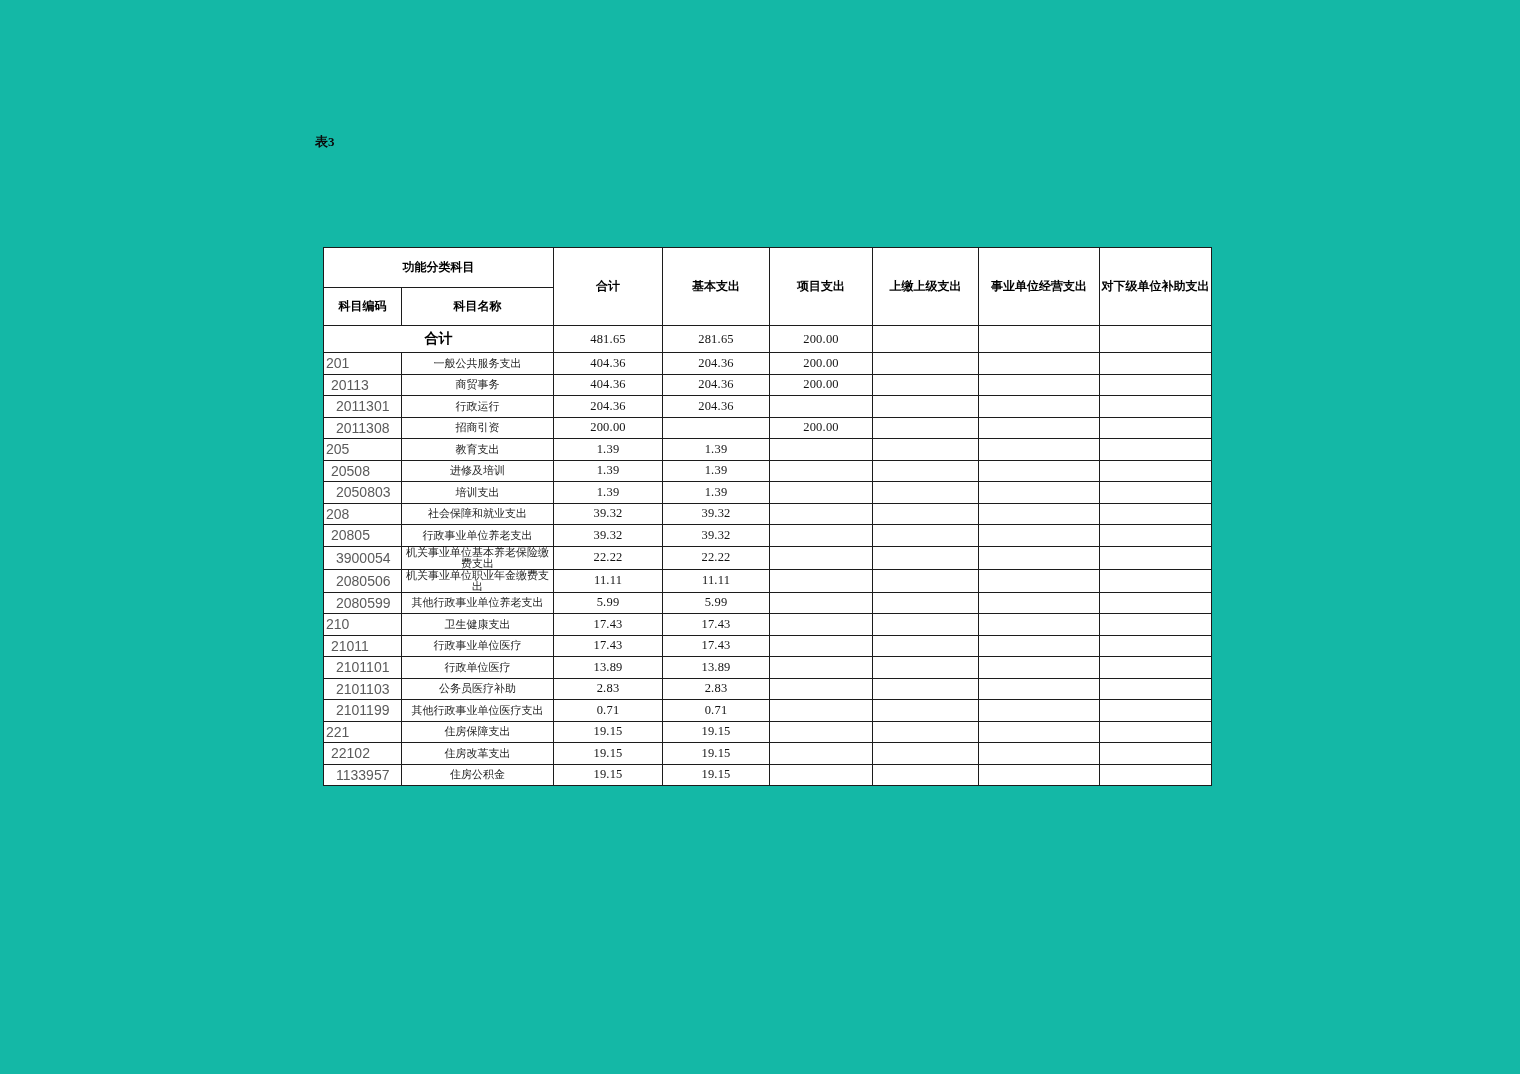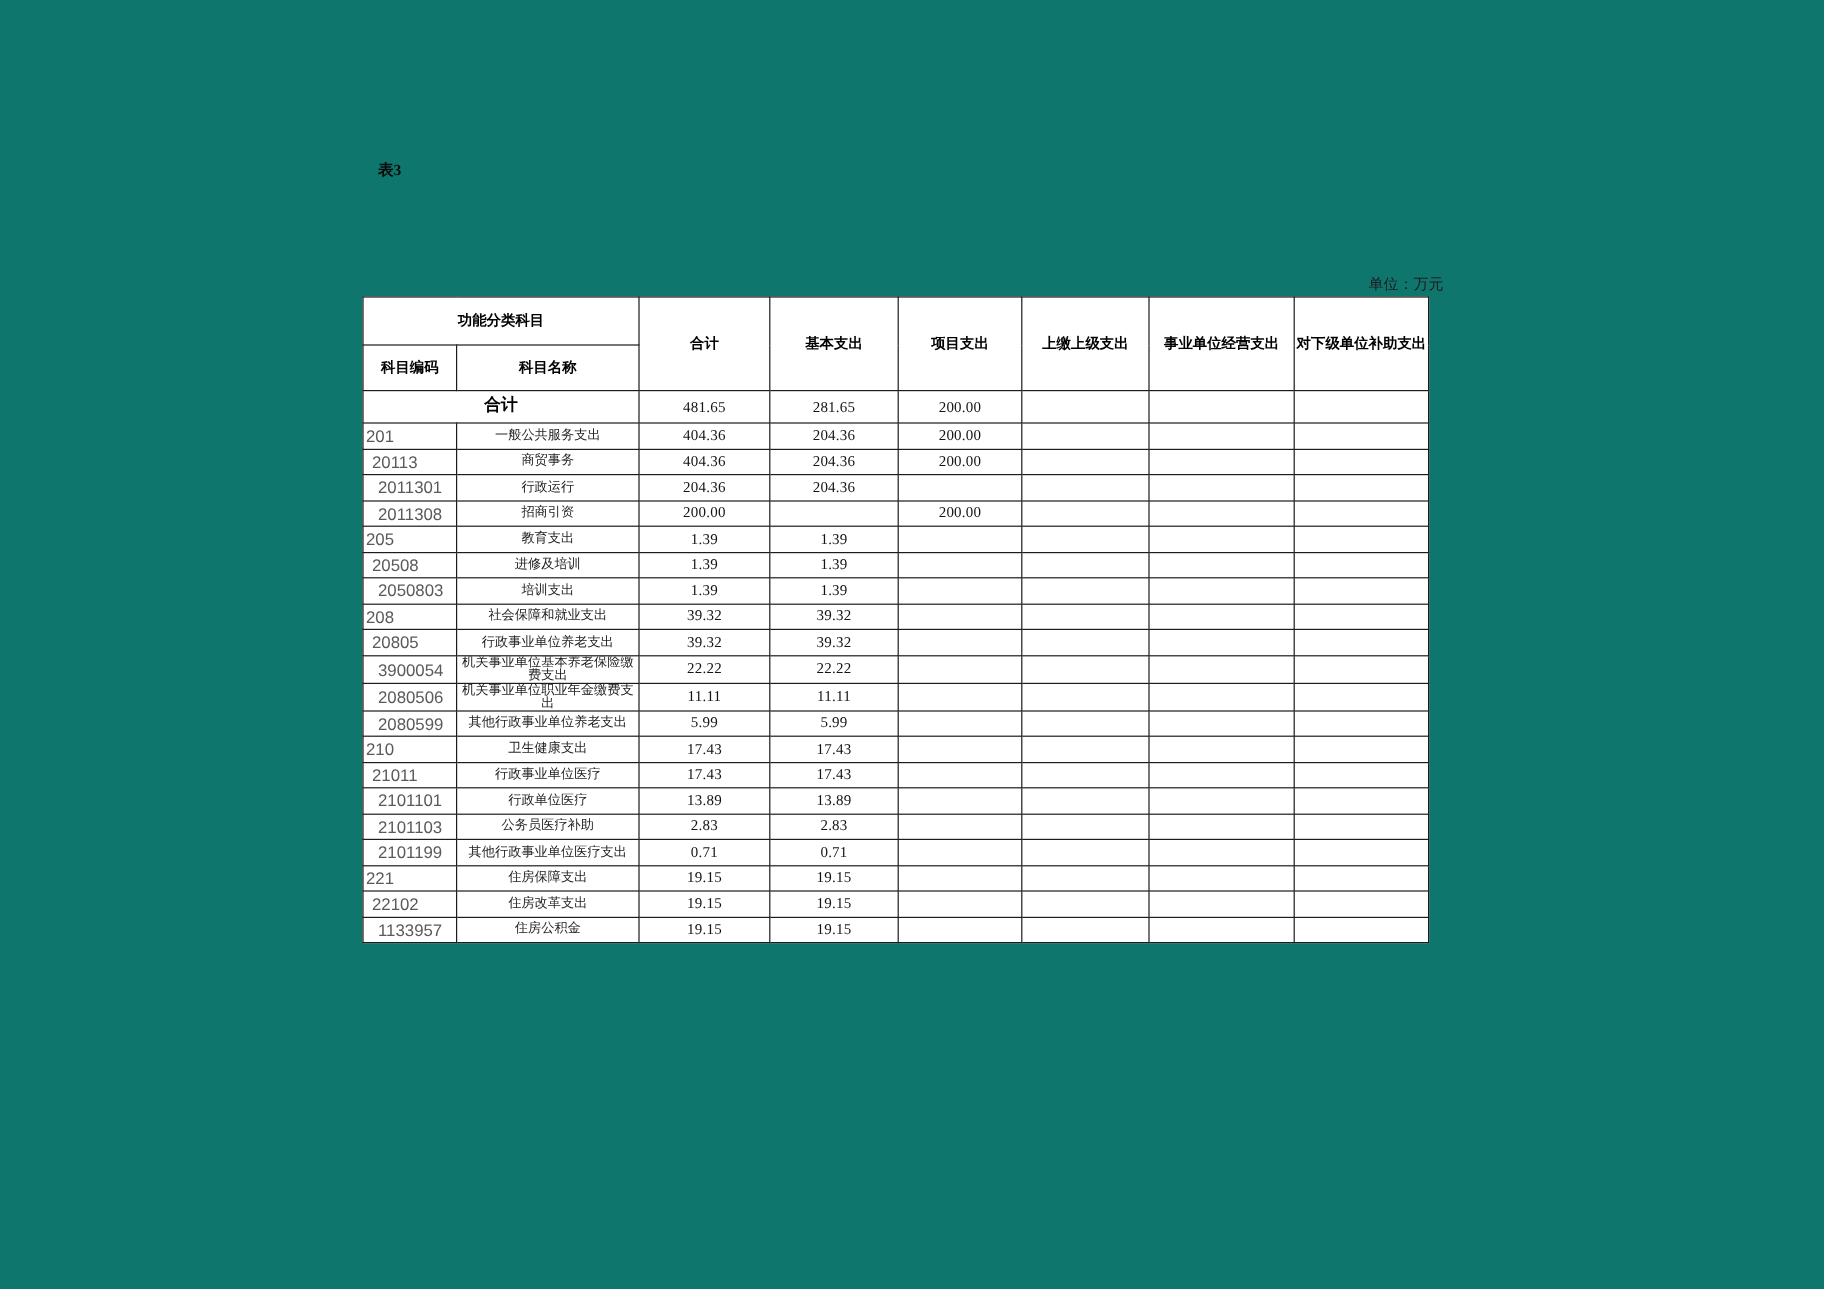--- a/index.html
+++ b/index.html
@@ -4,41 +4,41 @@
 <style>
   * { margin: 0; padding: 0; box-sizing: border-box; }
   html, body { background: #ffffff; }
   body {
     width: 1520px; height: 1074px;
     position: relative;
     font-family: "Liberation Serif", serif;
     color: #111;
     overflow: hidden;
   }
-  .page { position: absolute; inset: 0; background: #0f766e; }
+  .page { position: absolute; inset: 0; background: #14b8a6; }
 
   .table-label {
     position: absolute; left: 315px; top: 133px;
     font-size: 13px; font-weight: bold; color: #0a0a0a;
   }
   .doc-title {
     position: absolute; left: 315px; top: 166px; width: 888px;
     text-align: center;
     font-size: 22px; font-weight: bold; color: #0a0a0a;
     letter-spacing: 0.5px;
     white-space: nowrap;
   }
   .unit-note {
     position: absolute; left: 315px; top: 229px; width: 888px;
     text-align: right;
     font-size: 12.5px; color: #1c1c1c;
   }
 
   table.budget-table {
-    position: absolute; left: 302px; top: 247px;
+    position: absolute; left: 323px; top: 247px;
     width: 888px;
     border-collapse: collapse;
     table-layout: fixed;
     background: #fff;
     padding-left: 28px;
   }
   .budget-table th, .budget-table td {
     border: 1px solid #1c1c1c;
     text-align: center;
     vertical-align: middle;
@@ -88,21 +88,20 @@
   }
 </style>
 </head>
 <body>
 
 <div class="page">
 
   <div class="table-label">表3</div>
 
 
-  <div class="unit-note">单位：万元</div>
 
   <table class="budget-table">
     <colgroup>
       <col style="width:78px">
       <col style="width:152px">
       <col style="width:109px">
       <col style="width:107px">
       <col style="width:103px">
       <col style="width:106px">
       <col style="width:121px">

